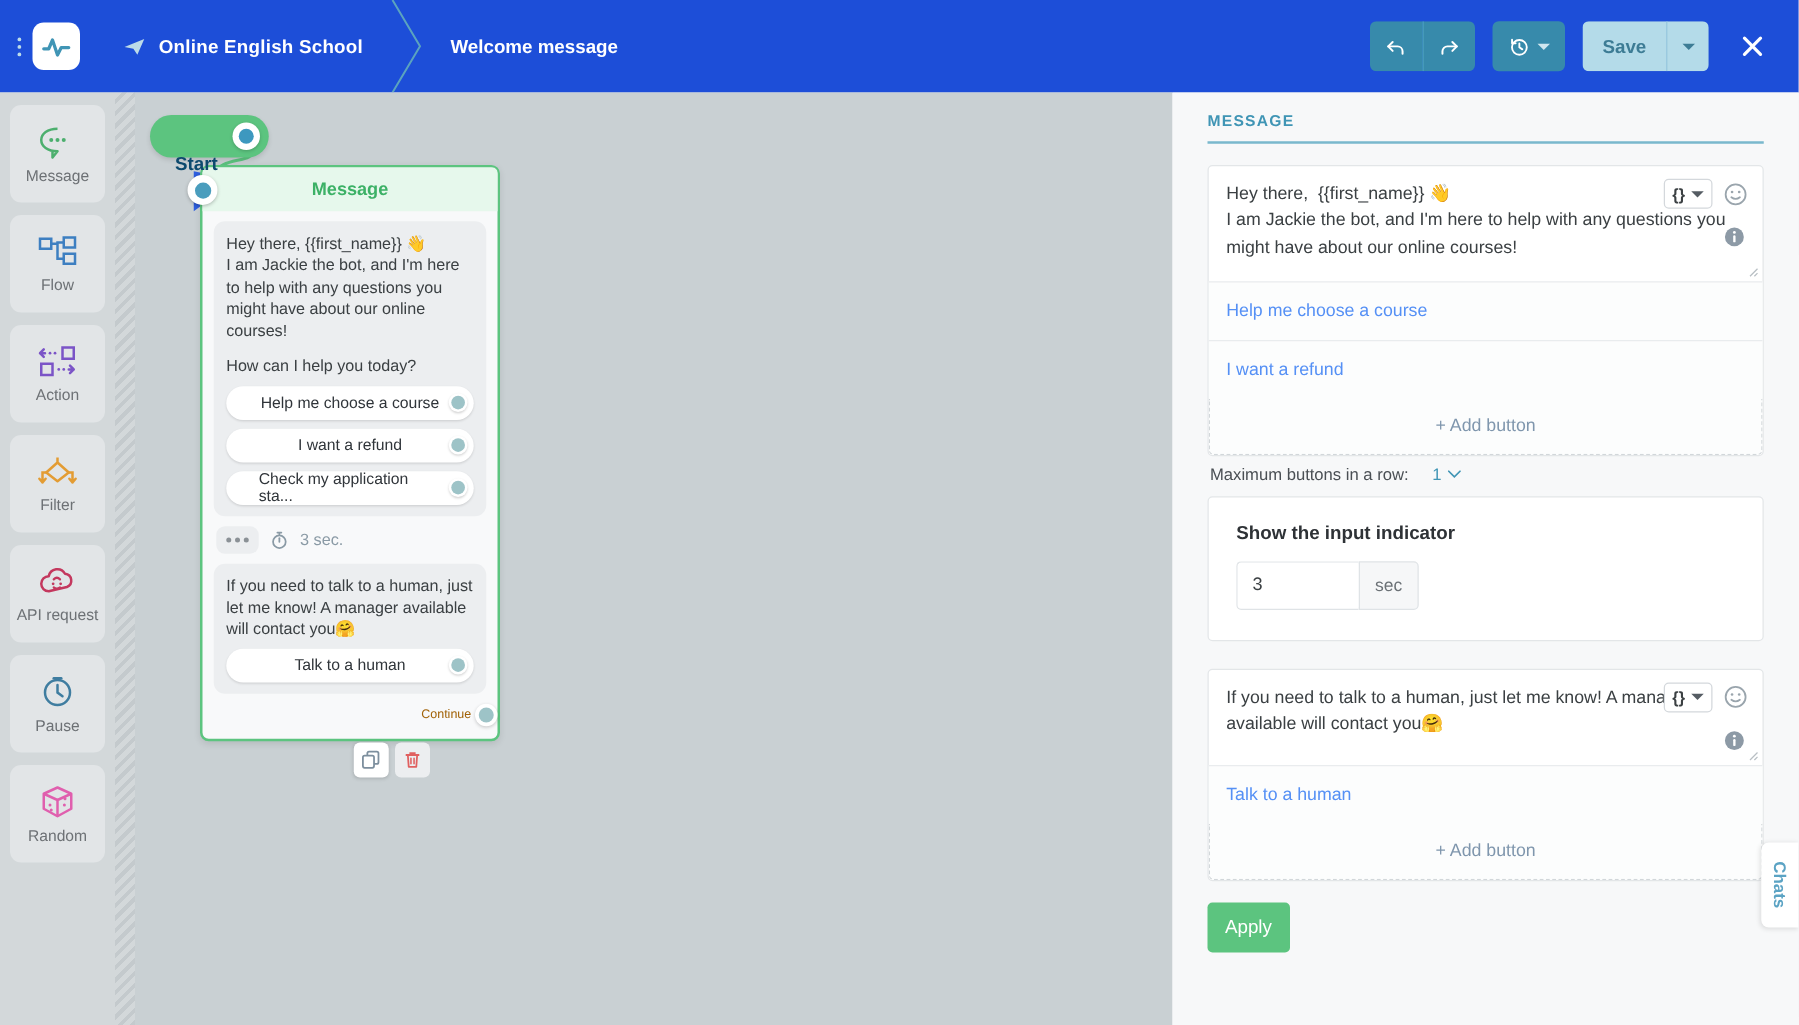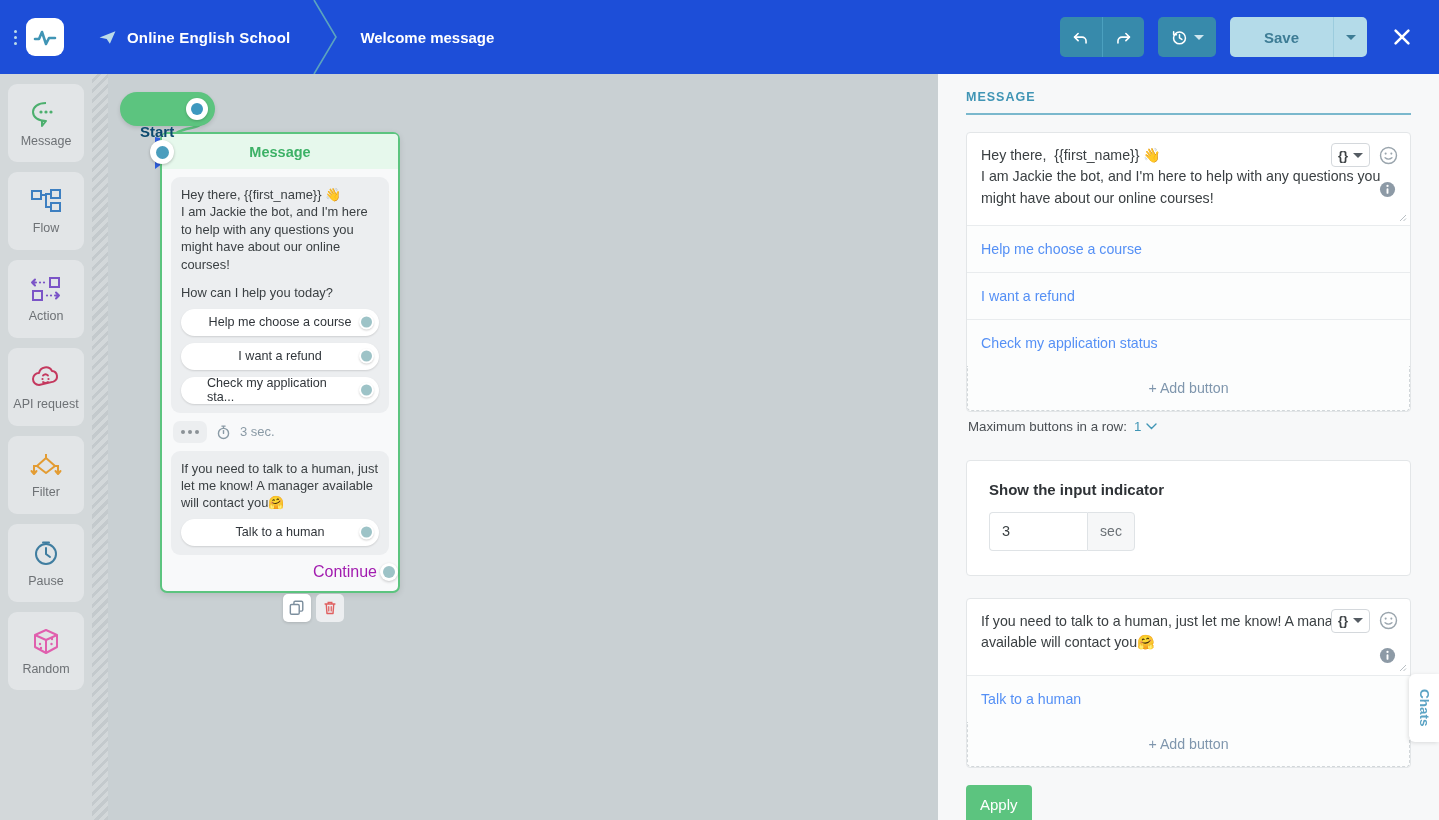--- a/index.html
+++ b/index.html
@@ -49,21 +49,21 @@
     background: #378aab; border: none; cursor: pointer;
     height: 40px; min-width: 42px;
     display: flex; align-items: center; justify-content: center;
     color: #fff;
   }
   .hbtn + .hbtn { border-left: 1px solid #4ba0bf; }
   .hbtn.hist { min-width: 58px; gap: 5px; border-radius: 5px; }
   .save-group { display: flex; border-radius: 5px; overflow: hidden; }
   .save-btn {
     background: #b4dbe9; color: #3d7c95; border: none; cursor: pointer;
-    height: 40px; padding: 0 34px; font-size: 15px; font-weight: bold;
+    height: 40px; padding: 0 16px; font-size: 15px; font-weight: bold;
     font-family: "Liberation Sans", sans-serif;
   }
   .save-caret {
     background: #b4dbe9; border: none; border-left: 1px solid #9cccde;
     width: 34px; height: 40px; cursor: pointer;
     display: flex; align-items: center; justify-content: center;
   }
   .close-x {
     background: none; border: none; cursor: pointer;
     width: 34px; height: 34px; display: flex; align-items: center; justify-content: center;
@@ -150,21 +150,21 @@
   .typing {
     background: #eceef0; border-radius: 7px; width: 34px; height: 22px;
     display: flex; align-items: center; justify-content: center; gap: 3px;
   }
   .typing i { width: 4px; height: 4px; border-radius: 50%; background: #8b9196; display: block; }
   .delay-txt { color: #8a9aa5; font-size: 13px; }
   .continue-row {
     display: flex; align-items: center; justify-content: flex-end;
     gap: 3px; margin: 8px 0 4px; padding-right: 2px; position: relative;
   }
-  .continue-row .lbl { color: #a21caf; font-size: 16px; }
+  .continue-row .lbl { color: #a16207; font-size: 10px; }
   .cont-dot {
     width: 18px; height: 18px; border-radius: 50%; background: #fff;
     display: flex; align-items: center; justify-content: center;
     box-shadow: 0 1px 3px rgba(0,0,0,.2); margin-right: -11px;
   }
   .cont-dot i { width: 12px; height: 12px; border-radius: 50%; background: #9dc3c7; display: block; }
   .node-tools {
     position: absolute; left: 175px; top: 520px;
     display: flex; gap: 5px; z-index: 4;
   }
@@ -218,22 +218,22 @@
   .btn-row {
     border-top: 1px solid #e9ecee; padding: 15px 14px;
     font-size: 14.2px; color: #5590f5; cursor: pointer; background: #fcfdfd;
   }
   .add-btn-row {
     border: 1px dashed #d2d7da; border-top: none; border-radius: 0 0 4px 4px;
     padding: 14px; text-align: center; font-size: 14.2px; color: #7f96ad;
     cursor: pointer; background: #fcfdfd;
   }
   .maxrow {
-    display: flex; align-items: flex-end; gap: 7px;
-    font-size: 13.3px; color: #4a4f54; margin: 7px 0 26px 2px;
+    display: flex; align-items: flex-end; gap: 19px;
+    font-size: 13.3px; color: #4a4f54; margin: 7px 0 10px 2px;
   }
   .maxrow .val { color: #4095b5; cursor: pointer; display: flex; align-items: center; gap: 5px; }
 
   .indicator-card { background: #fff; border: 1px solid #e3e6e8; border-radius: 4px; padding: 20px 22px 24px; margin-bottom: 22px; }
   .indicator-title { font-size: 15px; font-weight: bold; color: #2e3236; margin-bottom: 14px; }
   .num-group { display: flex; }
   .num-input {
     width: 98px; height: 39px; border: 1px solid #dfe3e6; border-right: none;
     border-radius: 4px 0 0 4px; padding: 0 12px; font-size: 14.5px; color: #3b4043;
     font-family: "Liberation Sans", sans-serif; outline: none; background: #fff;
@@ -363,40 +363,40 @@
           <path d="M27 19.5 L31 19.5 M31 19.5 L28 16.5 M31 19.5 L28 22.5" stroke="#7b54c7" stroke-width="2" fill="none" stroke-linecap="round"></path>
           <circle cx="19" cy="19.5" r="1.1" fill="#7b54c7"></circle>
             <circle cx="23" cy="19.5" r="1.1" fill="#7b54c7"></circle>
         </svg>
       </span>
       <span class="side-label">Action</span>
     </div>
 
     <div class="side-item">
       <span style="line-height:0">
+        <svg width="36" height="28" viewBox="0 0 36 28" aria-hidden="true">
+          <path d="M18 2 V6 M18 6 L9 14 L18 21 L27 14 Z" fill="none" stroke="#e39c33" stroke-width="2" stroke-linejoin="round"></path>
+          <path d="M9 14 L6 14 V22 M6 22 L3.5 19 M6 22 L8.5 19" fill="none" stroke="#e39c33" stroke-width="2" stroke-linecap="round"></path>
+          <path d="M27 14 L30 14 V22 M30 22 L27.5 19 M30 22 L32.5 19" fill="none" stroke="#e39c33" stroke-width="2" stroke-linecap="round"></path>
+        </svg>
+      </span>
+      <span class="side-label">Filter</span>
+    </div>
+
+    <div class="side-item">
+      <span style="line-height:0">
         <svg width="34" height="28" viewBox="0 0 34 28" aria-hidden="true">
           <path d="M10 21 a6 6 0 0 1 0-12 a7 7 0 0 1 13 -2 a5.5 5.5 0 0 1 1.5 10.6 Z" fill="none" stroke="#c4385e" stroke-width="2" stroke-linejoin="round"></path>
           <path d="M14 11.5 q2.5 -2.5 5 0" fill="none" stroke="#c4385e" stroke-width="1.8" stroke-linecap="round"></path>
           <circle cx="13.5" cy="15" r="1.1" fill="#c4385e"></circle>
             <circle cx="19.5" cy="15" r="1.1" fill="#c4385e"></circle>
           <path d="M14 18 q2.5 2 5 0" fill="none" stroke="#c4385e" stroke-width="1.8" stroke-linecap="round"></path>
         </svg>
       </span>
       <span class="side-label">API request</span>
-    </div>
-
-    <div class="side-item">
-      <span style="line-height:0">
-        <svg width="36" height="28" viewBox="0 0 36 28" aria-hidden="true">
-          <path d="M18 2 V6 M18 6 L9 14 L18 21 L27 14 Z" fill="none" stroke="#e39c33" stroke-width="2" stroke-linejoin="round"></path>
-          <path d="M9 14 L6 14 V22 M6 22 L3.5 19 M6 22 L8.5 19" fill="none" stroke="#e39c33" stroke-width="2" stroke-linecap="round"></path>
-          <path d="M27 14 L30 14 V22 M30 22 L27.5 19 M30 22 L32.5 19" fill="none" stroke="#e39c33" stroke-width="2" stroke-linecap="round"></path>
-        </svg>
-      </span>
-      <span class="side-label">Filter</span>
     </div>
 
     <div class="side-item">
       <span style="line-height:0">
         <svg width="32" height="30" viewBox="0 0 32 30" aria-hidden="true">
           <circle cx="16" cy="15" r="10" fill="none" stroke="#3f7da0" stroke-width="2"></circle>
           <path d="M16 9 V15 L20 18" fill="none" stroke="#3f7da0" stroke-width="2" stroke-linecap="round"></path>
           <path d="M13 3.5 H19" stroke="#3f7da0" stroke-width="2" stroke-linecap="round"></path>
           <path d="M16 3.5 V5.2" stroke="#3f7da0" stroke-width="2"></path>
         </svg>
@@ -553,21 +553,20 @@
             </svg>
           </span>
           <span class="grip">
             <svg width="10" height="10" viewBox="0 0 10 10" aria-hidden="true">
               <path d="M9 3 L3 9 M9 6.5 L6.5 9" stroke="#b8bfc4" stroke-width="1"></path>
             </svg>
           </span>
         </div>
         <div class="btn-row">Help me choose a course</div>
         <div class="btn-row">I want a refund</div>
-        <div class="btn-row">Check my application status</div>
         <div class="add-btn-row">+ Add button</div>
       </div>
 
       <div class="maxrow">
         <span>Maximum buttons in a row:</span>
         <span class="val">
           <span>1</span>
           <svg width="11" height="7" viewBox="0 0 11 7" aria-hidden="true">
             <path d="M1 1 L5.5 5.5 L10 1" fill="none" stroke="#4095b5" stroke-width="1.4" stroke-linecap="round"></path>
           </svg>

